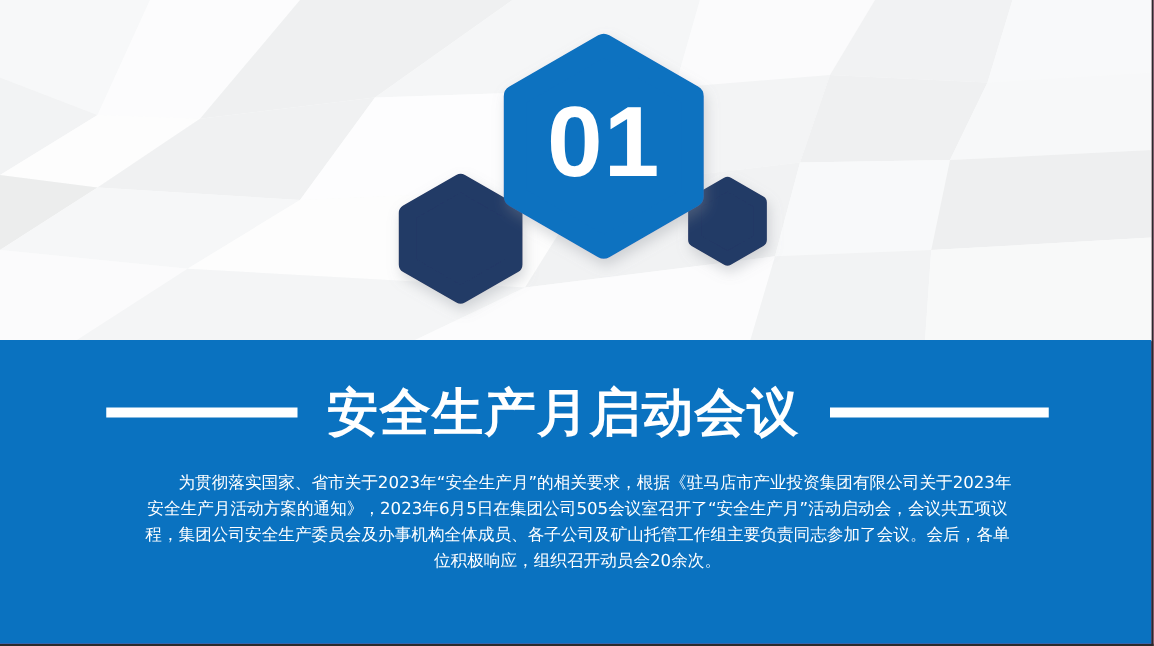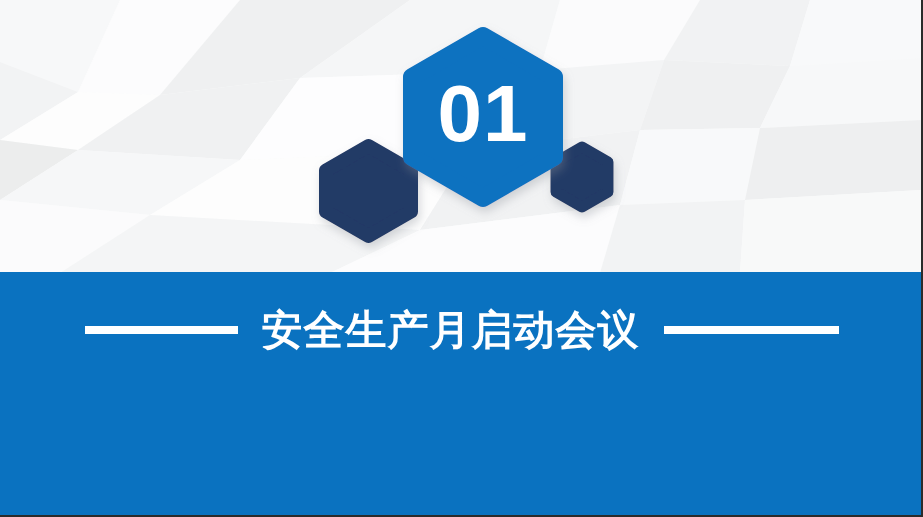--- a/index.html
+++ b/index.html
@@ -179,14 +179,17 @@
   <div class="hex-number">01</div>
 
   <div class="blue-band"></div>
 
   <div class="title-row">
     <div class="rule rule-left"></div>
     <div class="slide-title">安全生产月启动会议</div>
     <div class="rule rule-right"></div>
   </div>
 
+  <div class="body-wrap">
+    <p class="body-text"><span class="indent"></span><span>为贯彻落实国家、省市关于2023年“安全生产月”的相关要求，根据《驻马店市产业投资集团有限公司关于2023年安全生产月活动方案的通知》，2023年6月5日在集团公司505会议室召开了“安全生产月”活动启动会，会议共五项议程，集团公司安全生产委员会及办事机构全体成员、各子公司及矿山托管工作组主要负责同志参加了会议。会后，各单位积极响应，组织召开动员会20余次。</span></p>
+  </div>
 
 </div>
 
 </body></html>

